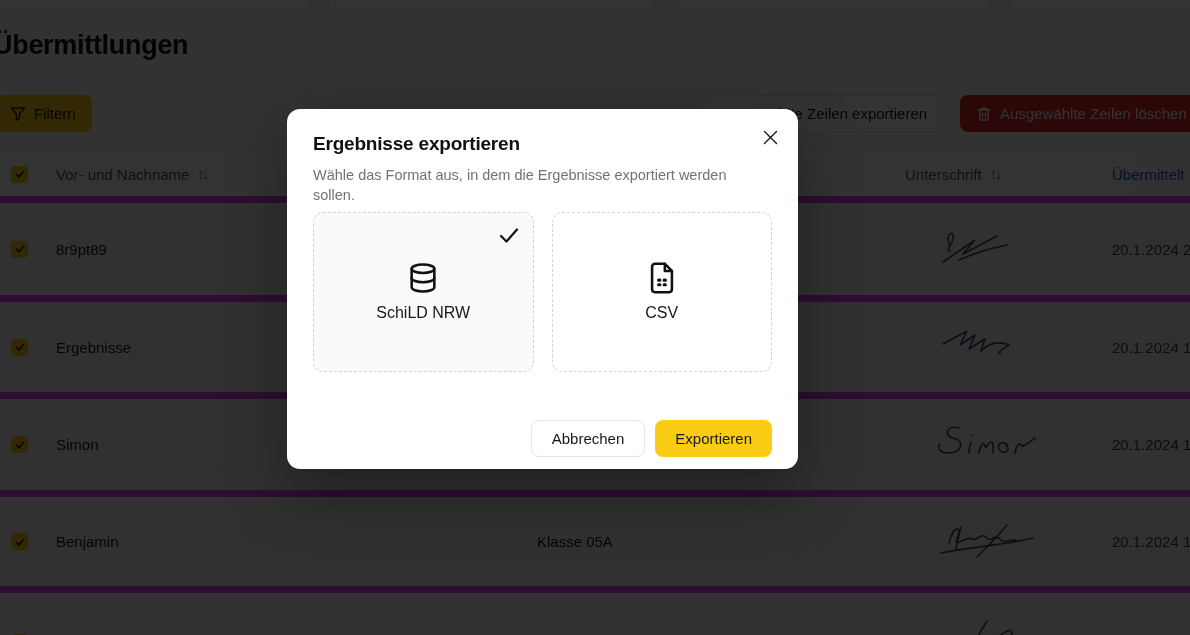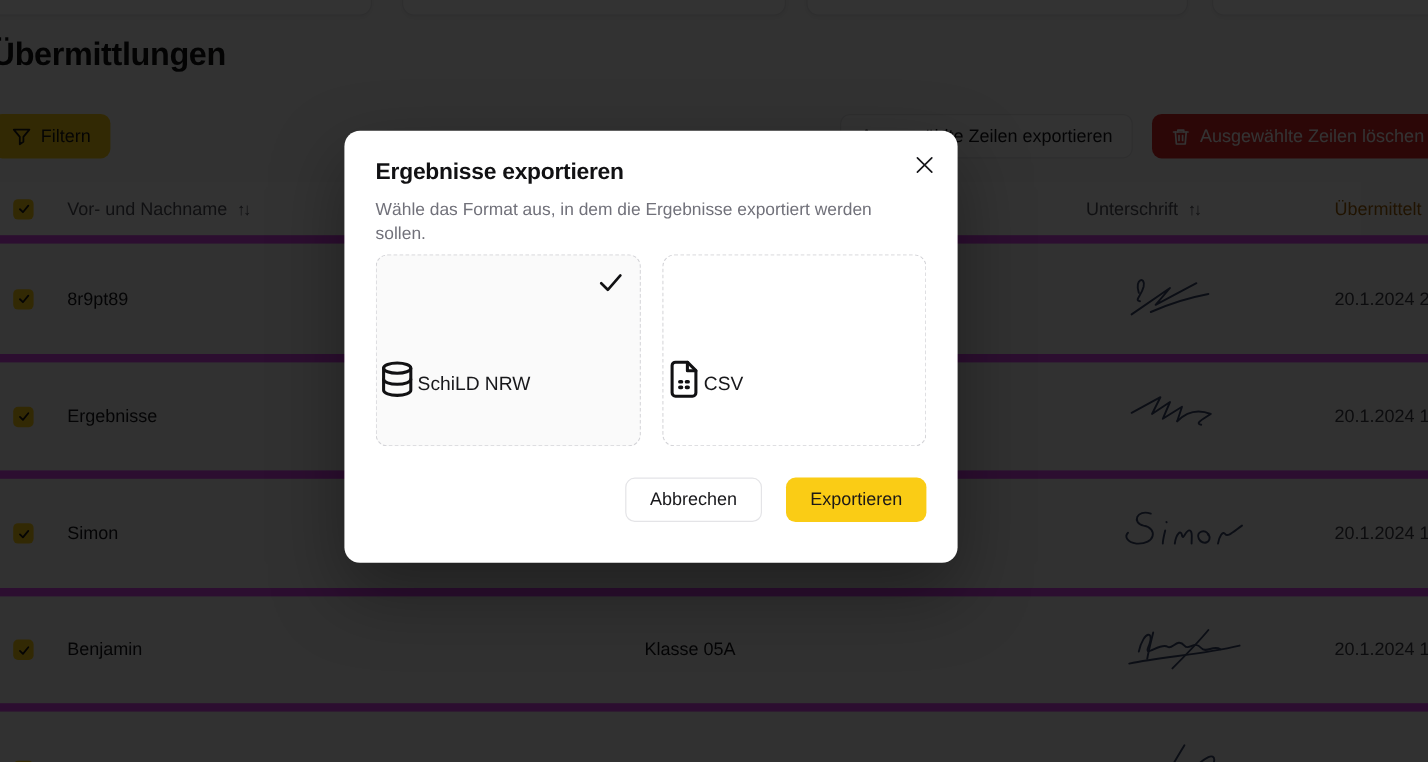--- a/index.html
+++ b/index.html
@@ -73,30 +73,30 @@
   }
   .modal-close {
     position:absolute; top:18px; right:18px; width:20px; height:20px;
     background:none; border:none; cursor:pointer; display:flex;
     align-items:center; justify-content:center; color:#18181b;
   }
   .options { position:absolute; left:26px; top:103px; right:26px; display:flex; gap:18px; }
   .option-card {
     position:relative; flex:1; height:160px;
     border:1px dashed #d4d4d8; border-radius:10px; background:#fff;
-    display:flex; flex-direction:row; align-items:center; justify-content:flex-start;
+    display:flex; flex-direction:column; align-items:center; justify-content:flex-start;
     padding-top:48px; cursor:pointer;
   }
   .option-card.selected { background:#fafafa; }
   .option-check { position:absolute; top:10px; right:12px; width:24px; height:24px; }
   .option-icon { width:34px; height:34px; color:#111113; }
   .option-label { margin-top:9px; font-size:16px; color:#18181b; }
   .modal-footer {
-    position:absolute; right:26px; top:289px;
-    display:flex; gap:20px;
+    position:absolute; right:26px; top:311px;
+    display:flex; gap:10px;
   }
   .m-btn {
     height:37px; padding:0 20px; border-radius:8px;
     font-family:inherit; font-size:15px; font-weight:500; cursor:pointer;
     display:flex; align-items:center;
   }
   .m-btn-cancel { background:#fff; border:1px solid #e4e4e7; color:#18181b; }
   .m-btn-confirm { background:#facc15; border:none; color:#1c1917; }
 </style>
 </head>
@@ -143,21 +143,21 @@
       </div>
     </div>
     <div class="cell col-name">
       <span>Vor- und Nachname</span>
       <span class="sort-icon">↑↓</span>
     </div>
     <div class="cell" style="left:905px;">
       <span>Unterschrift</span>
       <span class="sort-icon">↑↓</span>
     </div>
-    <div class="cell col-date" style="color:#a16207;">
+    <div class="cell col-date" style="color:#1d4ed8;">
       <span>Übermittelt</span>
     </div>
   </div>
 
   <div class="trow" style="top:196px; height:99px;">
     <div class="cell col-check">
         <div class="checkbox">
       <svg width="12" height="12" viewBox="0 0 16 16">
             <polyline points="3.5,8.5 6.8,11.8 12.8,4.5" fill="none" stroke="#1c1917" stroke-width="2" stroke-linecap="round" stroke-linejoin="round"></polyline>
           </svg>

